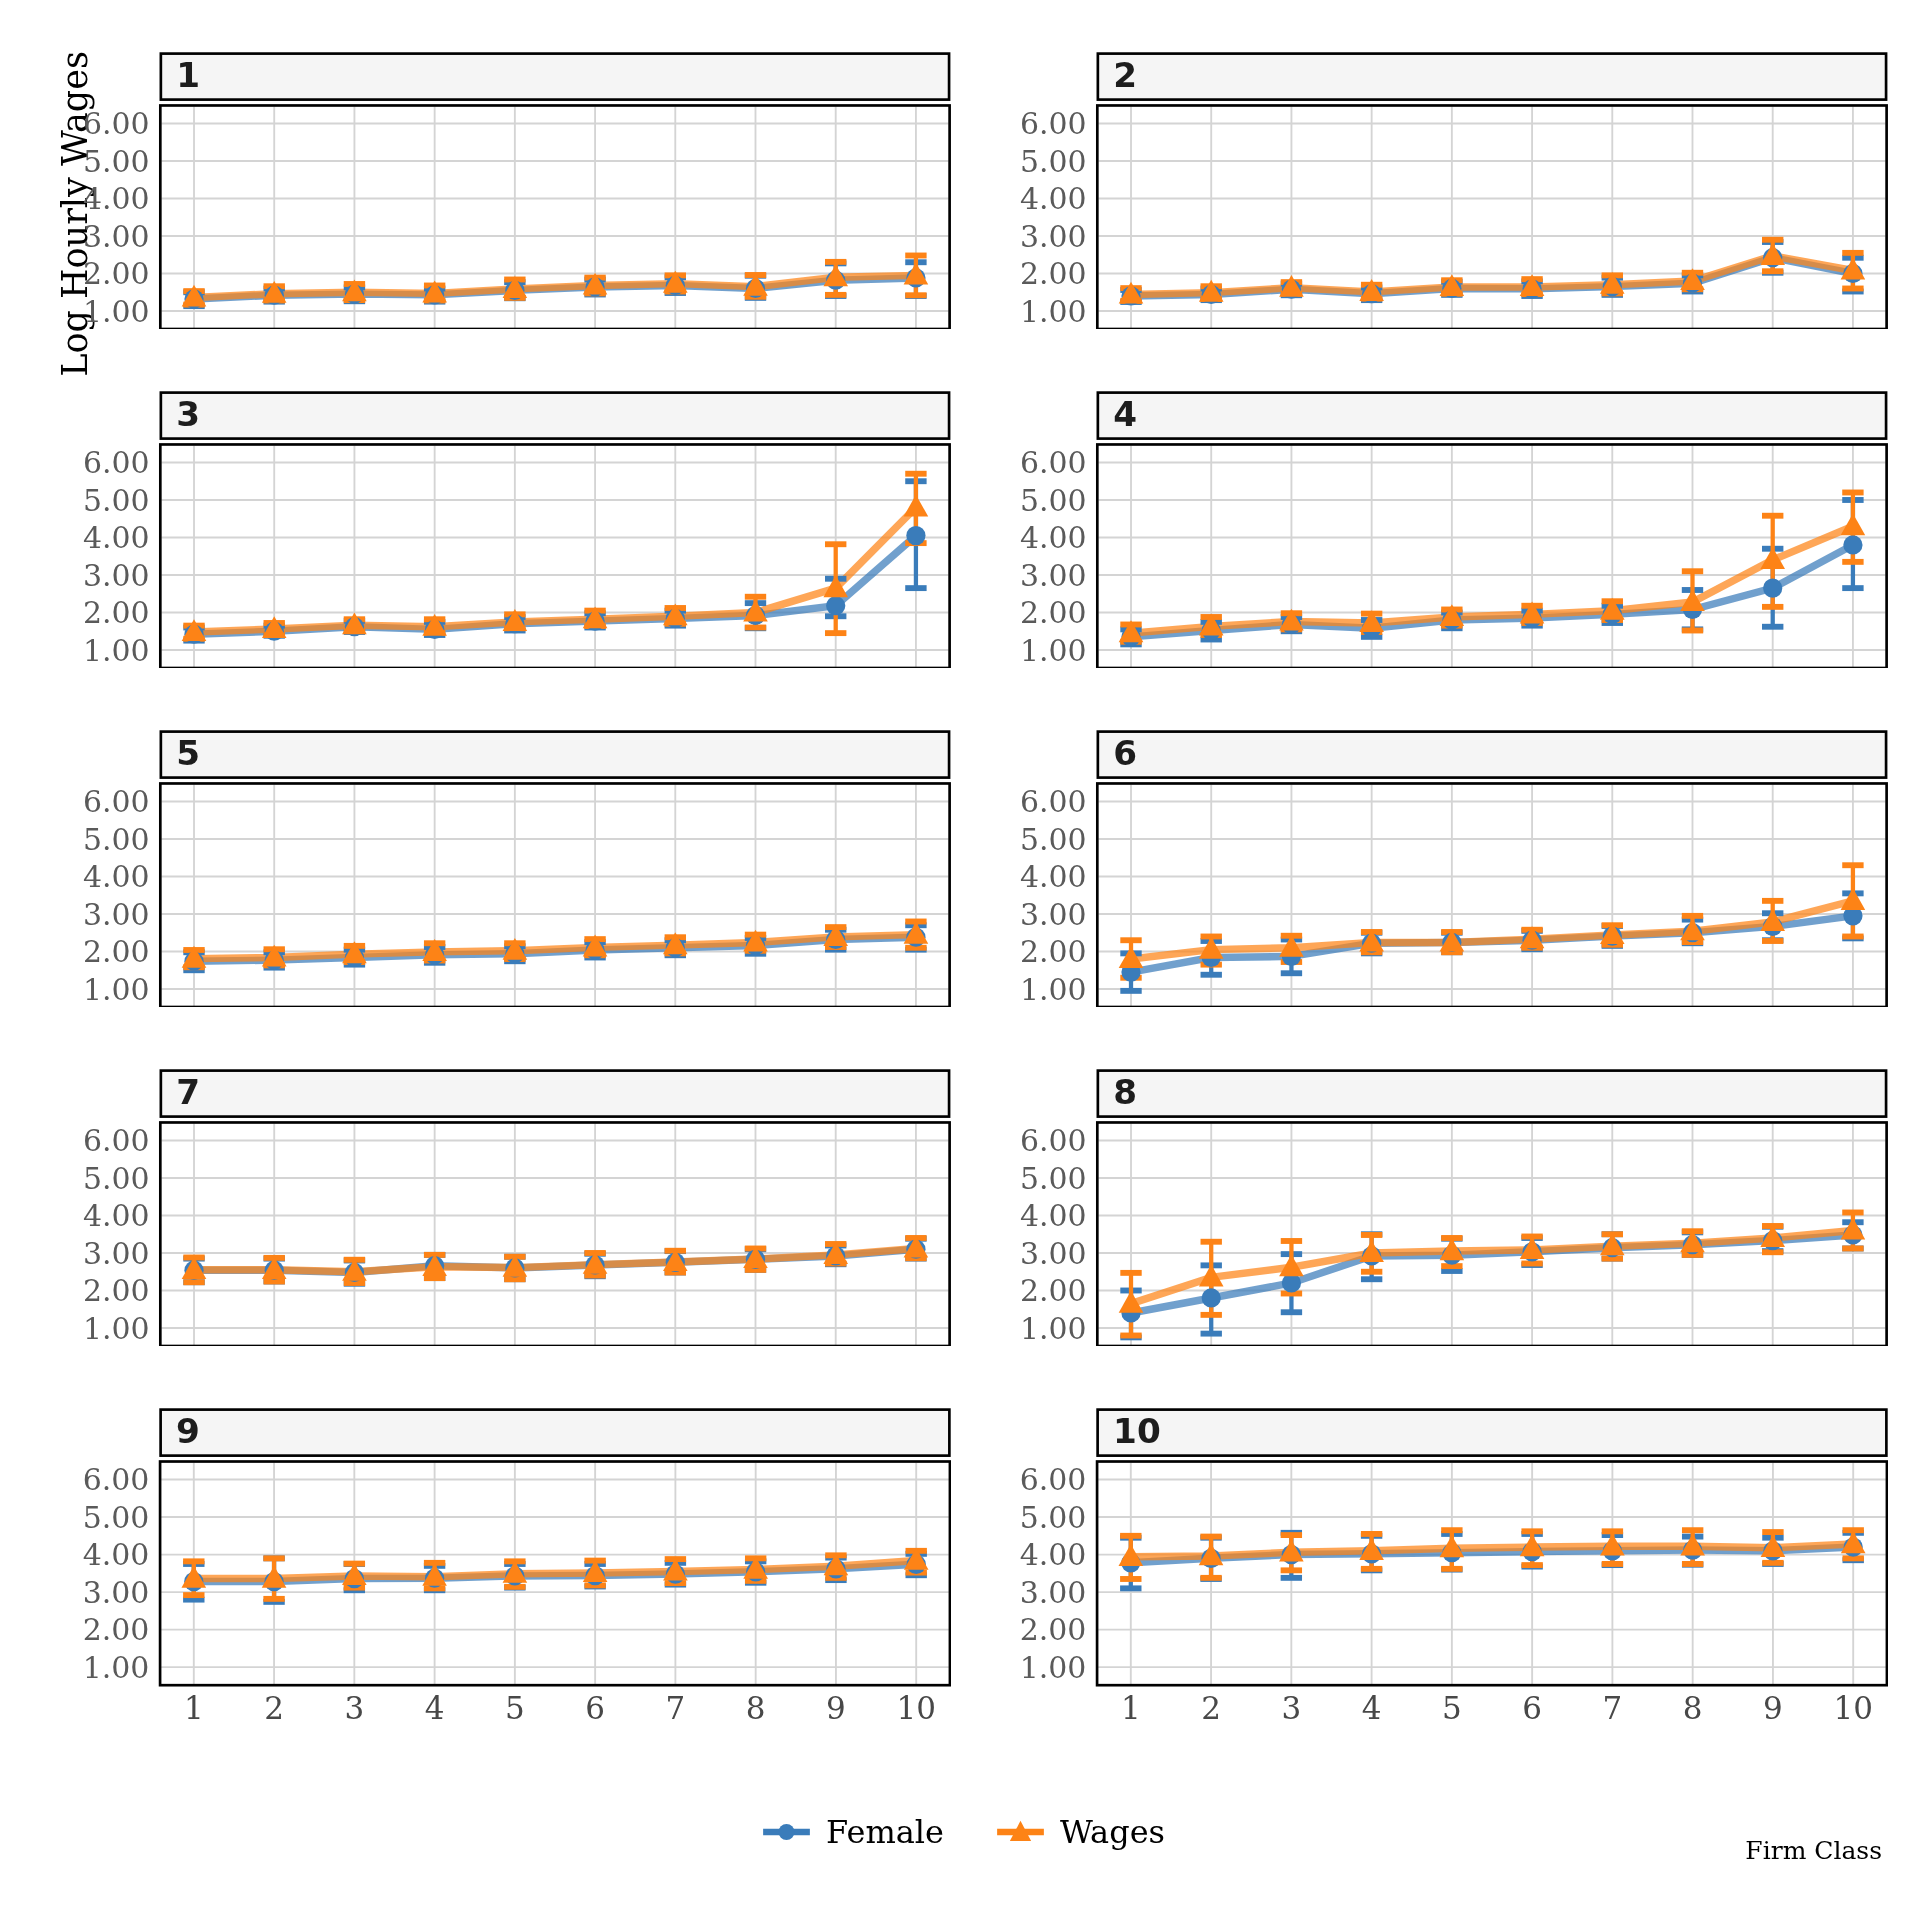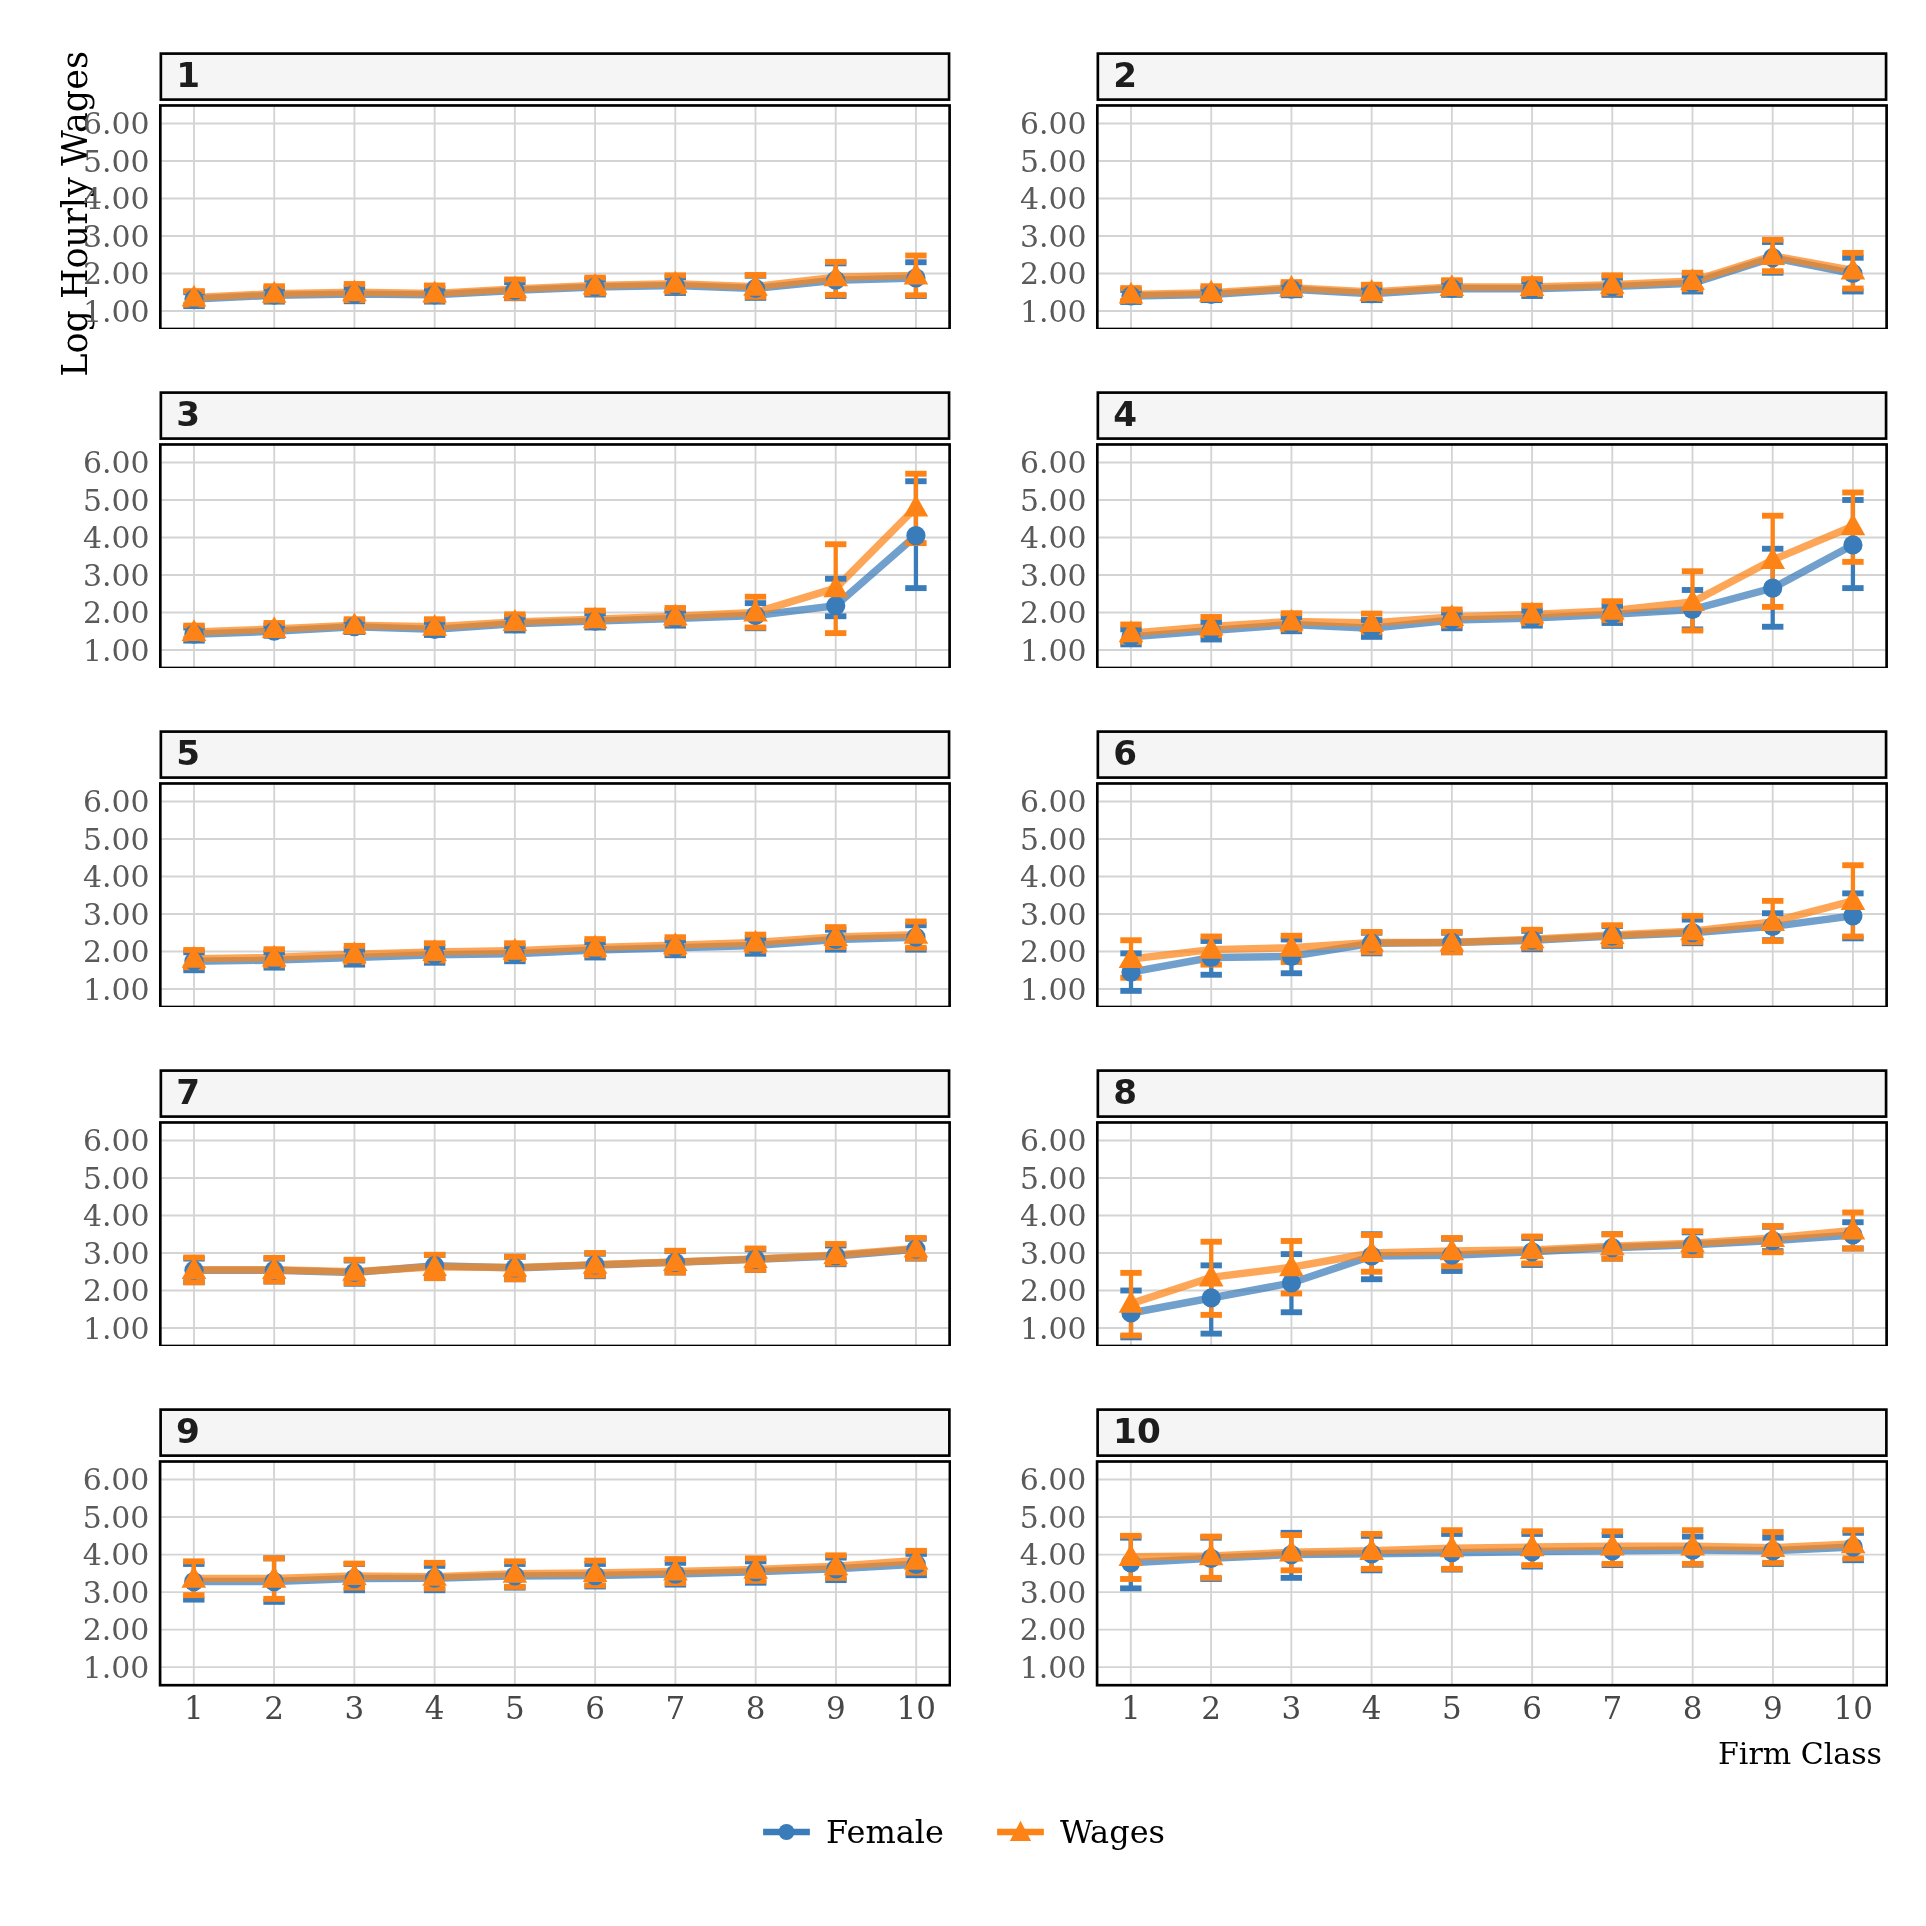--- a/index.html
+++ b/index.html
@@ -7,21 +7,21 @@
         font-family:"DejaVu Serif", serif;}
   .facet-grid{position:absolute;left:60px;top:52px;display:grid;
               grid-template-columns:937px 937px;grid-auto-rows:339px;}
   .cell{position:relative;}
   .strip-label{font-family:"DejaVu Sans", sans-serif;font-weight:700;font-size:64px;fill:#1d1d1d;}
   .ytick{font-family:"DejaVu Serif", serif;font-size:56px;fill:#5a5a5a;text-anchor:end;}
   .xtick{font-family:"DejaVu Serif", serif;font-size:58px;fill:#484848;text-anchor:middle;}
   .ylab{position:absolute;left:75px;top:214px;width:0;height:0;}
   .ylab span{position:absolute;left:0;top:0;white-space:nowrap;display:inline-block;
              transform:translate(-50%,-50%) rotate(-90deg);font-size:35px;color:#000;}
-  .xlab{position:absolute;right:44px;top:1736px;font-size:30px;color:#000;}
+  .xlab{position:absolute;right:44px;top:1836px;font-size:25px;color:#000;}
   .legend{position:absolute;left:0;top:1813px;width:1926px;display:flex;
           justify-content:center;align-items:center;gap:51px;}
   .legend-item{display:flex;align-items:center;gap:14px;font-size:32px;color:#000;}
   .legend-icon{display:inline-block;line-height:0;}
 </style>
 </head>
 <body>
 
 <div class="page">
   <div class="ylab">

